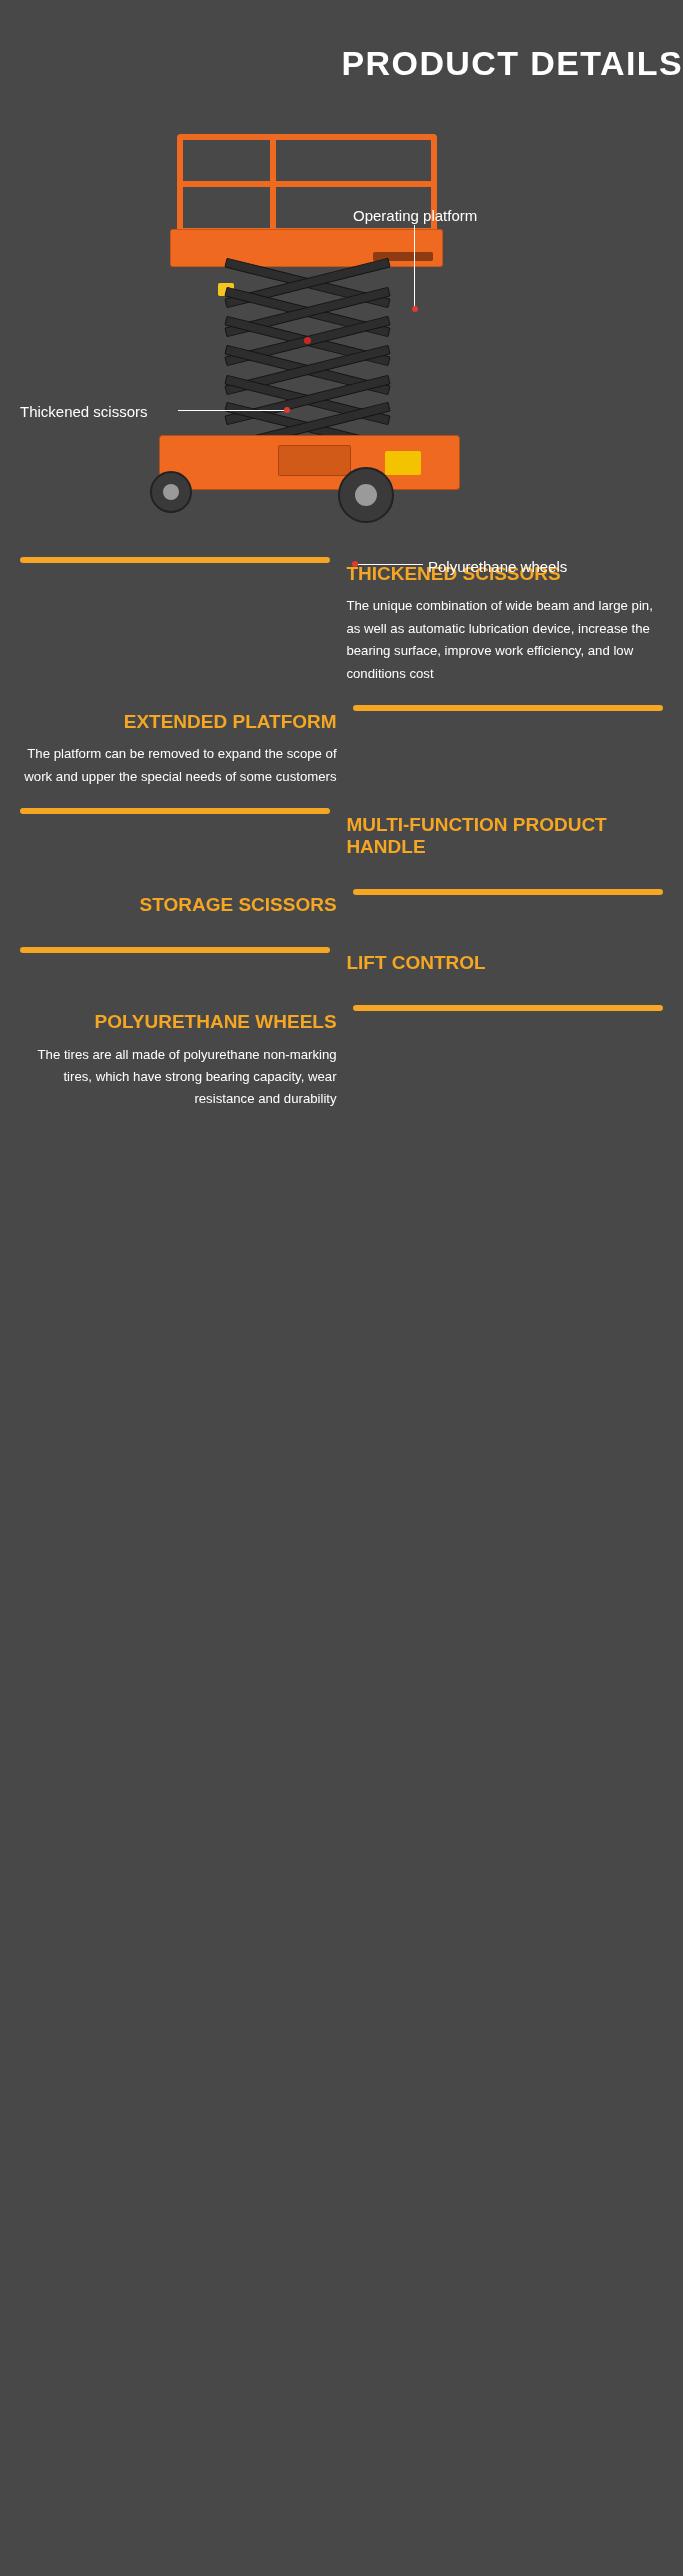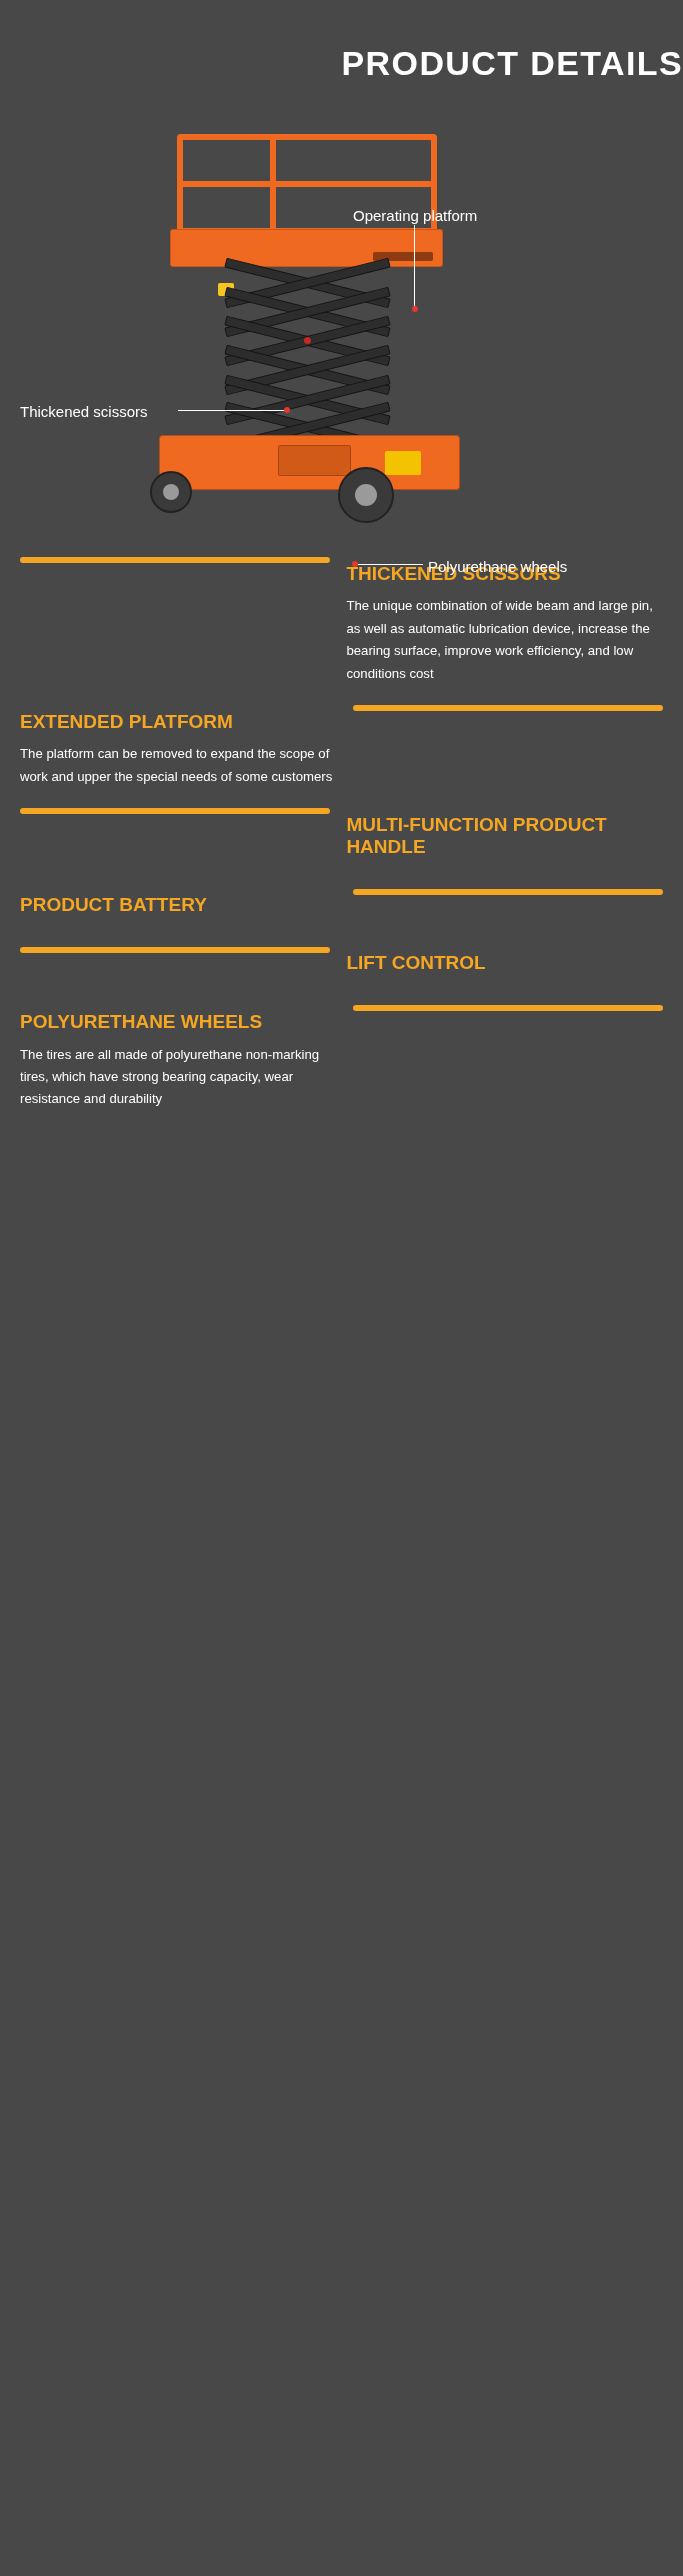--- a/index.html
+++ b/index.html
@@ -182,21 +182,21 @@
   }
 
   
   .feature {
     display: flex;
     align-items: flex-start;
     padding: 0 20px;
     margin-bottom: 20px;
     gap: 16.4px;
   }
-  .feature.reverse { flex-direction: row-reverse; }
+  .feature.reverse { flex-direction: row-reverse; text-align: right; }
   .photo {
     width: 310px;
     flex: 0 0 310px;
     border: 3.6px solid #f5a623;
     border-radius: 7.3px;
     overflow: hidden;
     position: relative;
   }
   .photo .ph-inner { display:block; width:100%; height:100%; }
   .ftext {
@@ -353,21 +353,21 @@
   </div>
 
   <div class="feature reverse">
     <div class="photo">
       <div class="ph-inner ph-battery">
         <div class="floor"></div>
 
       </div>
     </div>
     <div class="ftext">
-      <div class="ftitle">PRODUCT BATTERY</div>
+      <div class="ftitle">STORAGE SCISSORS</div>
     </div>
   </div>
 
   <div class="feature">
     <div class="photo">
       <div class="ph-inner ph-sensor">
         <div class="redbg"></div>
 
       </div>
     </div>

